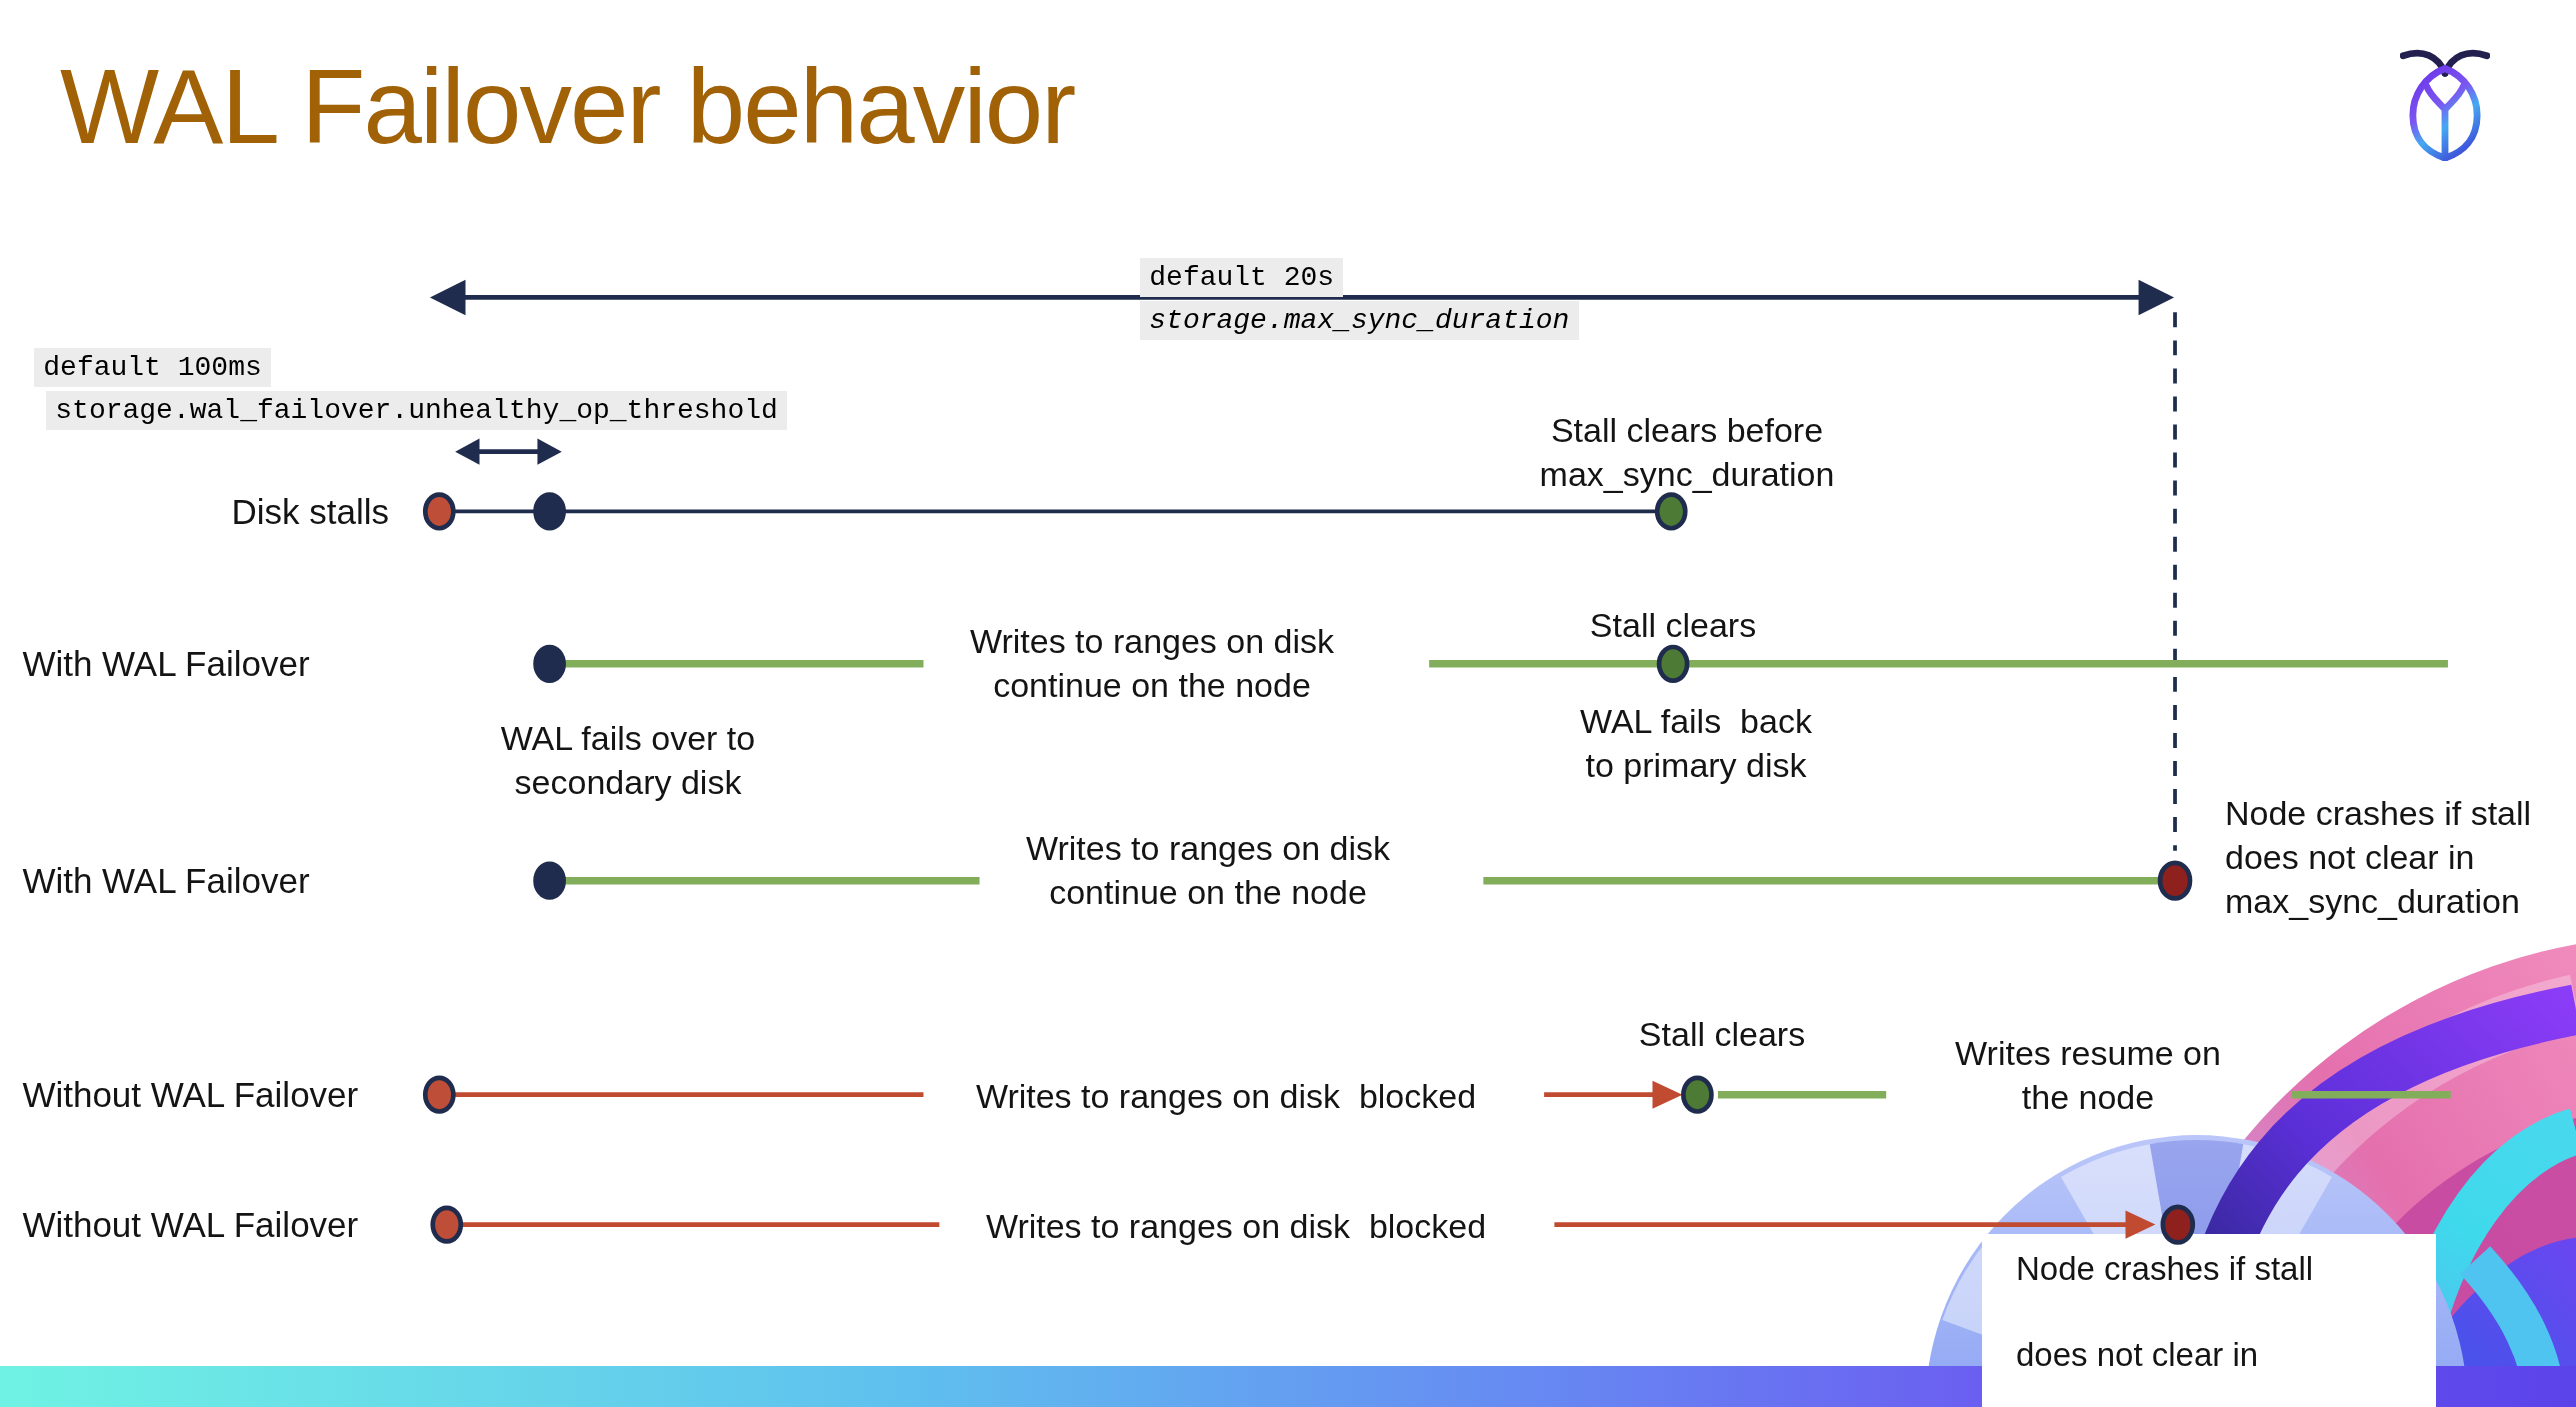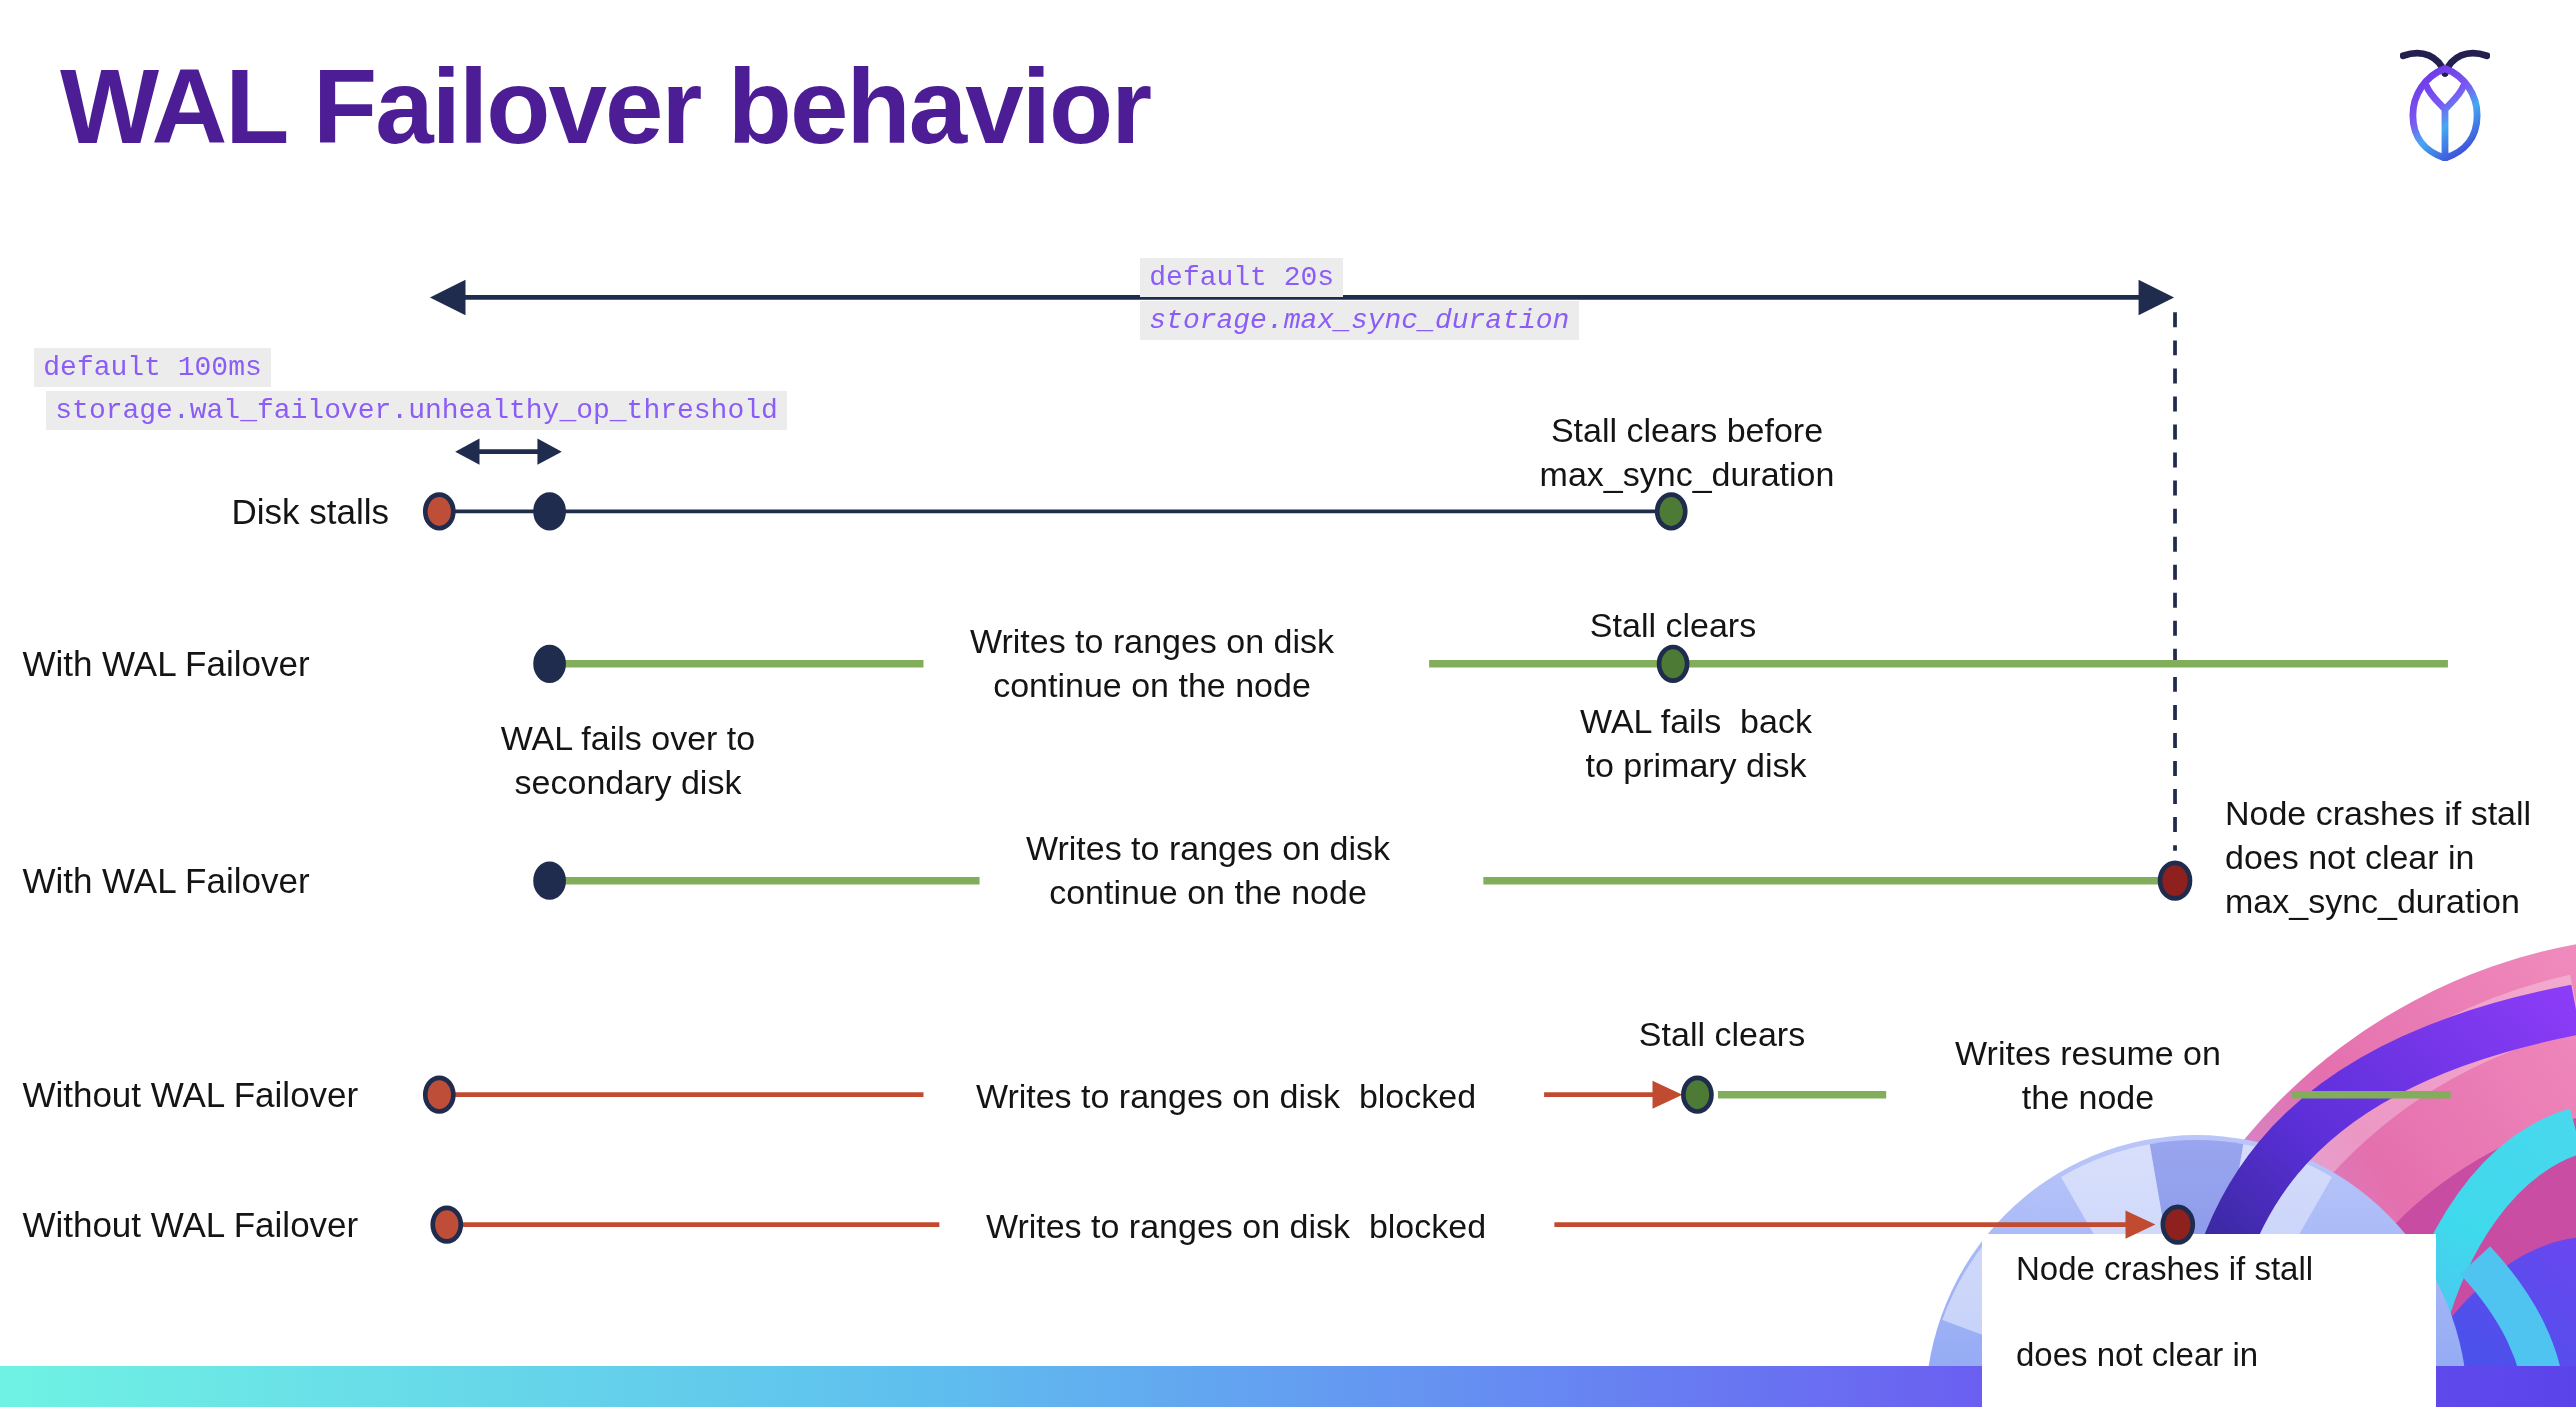--- a/index.html
+++ b/index.html
@@ -3,27 +3,27 @@
 <meta charset="utf-8">
 <style>
   html,body{margin:0;padding:0;}
   body{
     width:2576px;height:1408px;position:relative;overflow:hidden;background:#ffffff;
     font-family:"Liberation Sans","DejaVu Sans",sans-serif;color:var(--text,#141414);
   }
   .layer{position:absolute;left:0;top:0;}
   
   .title{
-    position:absolute;left:60px;top:47px;font-size:105px;font-weight:700;
-    letter-spacing:-1.9px;color:#4c1d95;white-space:pre;
+    position:absolute;left:60px;top:47px;font-size:105px;font-weight:400;
+    letter-spacing:-1.9px;color:#a16207;white-space:pre;
   }
   .mono{
     position:absolute;font-family:"Liberation Mono","DejaVu Sans Mono",monospace;
     font-size:28px;line-height:32px;background:var(--label-bg,#ececec);
-    padding:3.7px 9.3px;white-space:pre;color:#8b5cf6;z-index:5;
+    padding:3.7px 9.3px;white-space:pre;color:#000000;z-index:5;
   }
   .rowlabel{
     position:absolute;font-size:35px;line-height:41px;white-space:pre;z-index:5;
   }
   .note{
     position:absolute;font-size:34px;line-height:44px;text-align:center;
     transform:translateX(-50%);white-space:pre;z-index:5;
   }
   .note.left{transform:none;text-align:left;}
   .crashbox{

